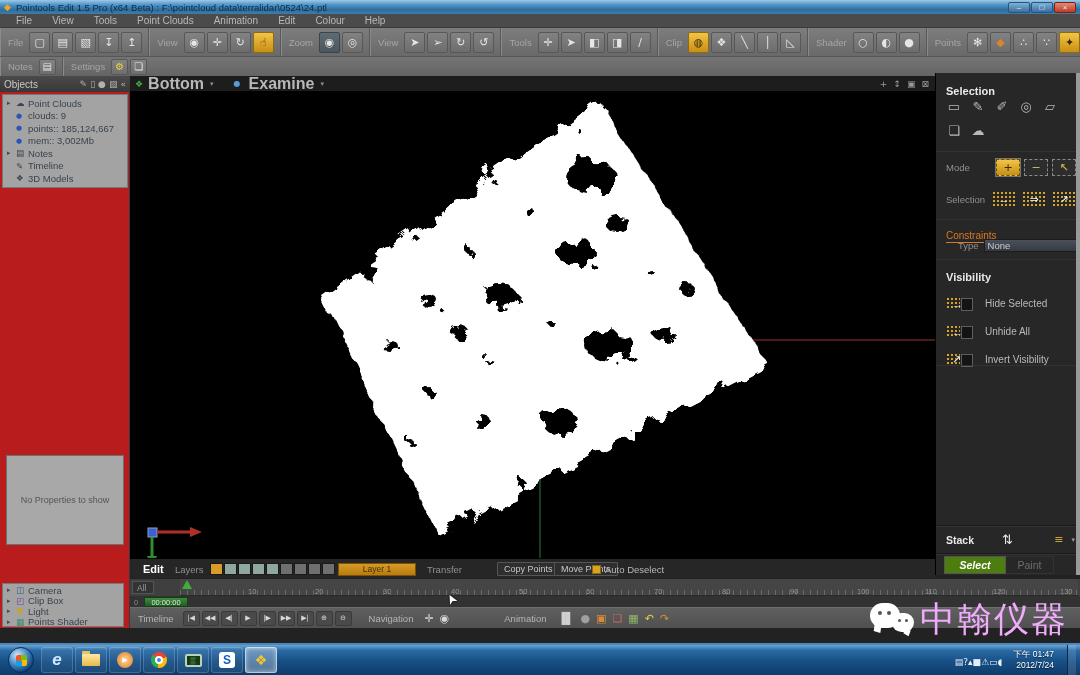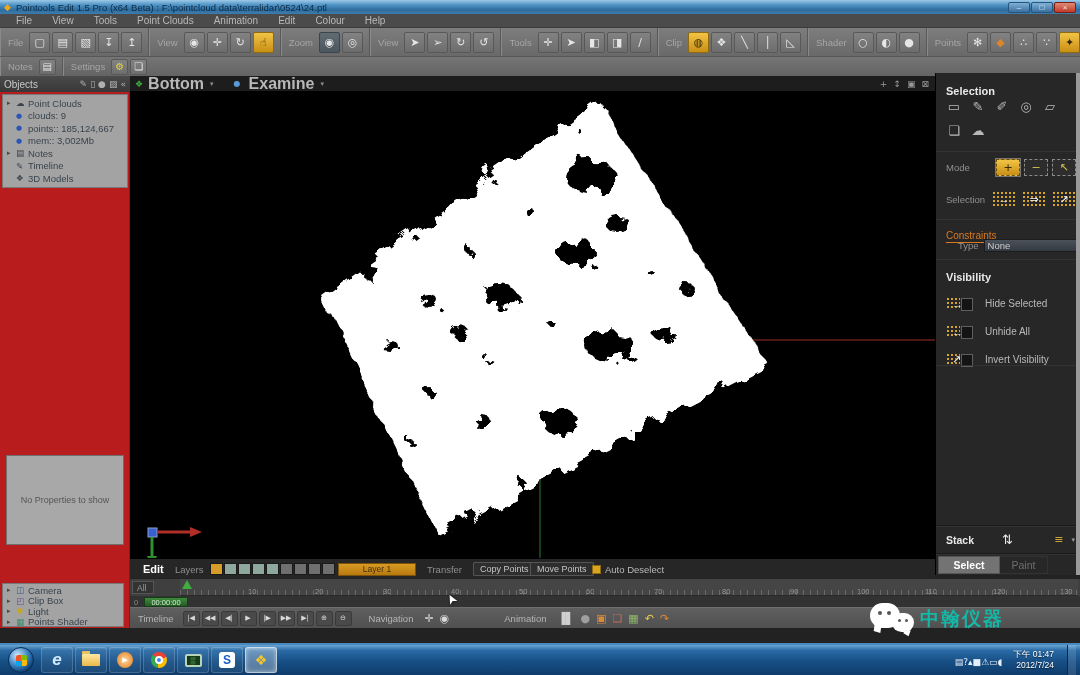--- a/index.html
+++ b/index.html
@@ -80,21 +80,21 @@
 
   
   #editbar { left:130px; top:558px; width:805px; height:20px; background:#262626;
     border-top:1px solid #000; }
   #editbar .e { position:absolute; top:0; height:20px; display:flex; align-items:center; }
   .swatch { width:13px; height:12px; border:1px solid #1a1a1a; margin-right:1px; }
   #layerbar { width:78px; height:13px; background:linear-gradient(#d89a22,#b87a10);
     border:1px solid #7a5208; display:flex; align-items:center; justify-content:center; }
   #layerbar span { font-size:8.5px; color:#42300a; }
   .ebtn { border:1px solid #555; background:#2e2e2e; color:#c6c6c6; font-size:9px;
-    padding:1px 6px; border-radius:1px; }
+    padding:1px 6px; border-radius:1px;margin-left:24px; }
   .elbl { font-size:9.5px; color:#8f8f8f; }
   .chk { width:9px; height:9px; background:#d8a520; border:1px solid #8f6a10; margin-right:4px; }
 
   
   #ruler { left:130px; top:578px; width:950px; height:29px; background:#3f3f3f; border-top:1px solid #222; }
   #allbox { position:absolute; left:2px; top:2px; width:22px; height:13px; background:#333;
     border:1px solid #555; display:flex; align-items:center; padding-left:4px; }
   #allbox span { font-size:8.5px; color:#9a9a9a; }
   #rulerstrip { position:absolute; left:50px; top:0; width:898px; height:17px; background:#454545;
     border-bottom:1px solid #2a2a2a; }
@@ -151,22 +151,22 @@
   .visicon i { position:absolute; left:6px; top:0; bottom:0; display:flex; align-items:center;
     font-style:normal; color:#f2f2f2; font-size:11px; z-index:2; text-shadow:0 0 2px #000; }
   .vislbl { font-size:10px; color:#b9b9b9; }
   #stackrow { position:absolute; left:0; top:452px; width:145px; height:28px; display:flex;
     align-items:center; border-top:1px solid #1a1a1a; box-shadow:0 1px 0 #333 inset; }
   #stackrow .swap { color:#e8e8e8; font-size:13px; margin-left:28px; }
   #stackrow .list { margin-left:auto; margin-right:8px; color:#c9a23a; font-size:11px; }
   #stackrow .caret { font-size:7px; color:#9a9a9a; margin-right:6px; }
   #rtabs { position:absolute; left:0; top:480px; width:145px; height:22px; display:flex;
     border-top:1px solid #1a1a1a; box-shadow:0 1px 0 #333 inset; align-items:center; }
-  #tab-select { width:62px; height:18px; margin-left:2px; background:#737373; border:1px solid #555;
-    display:flex; align-items:center; justify-content:center; font-size:10.5px; font-weight:bold; color:#fff; }
+  #tab-select { width:62px; height:18px; margin-left:8px; background:#4d7c0f; border:1px solid #555;
+    display:flex; align-items:center; justify-content:center; font-size:10.5px; font-weight:bold; color:#fff;font-style:italic; }
   #tab-paint { width:48px; height:18px; display:flex; align-items:center; justify-content:center;
     font-size:10.5px; color:#6e6e6e; border:1px solid #333; border-left:none; }
   #rscroll { position:absolute; right:0; top:0; width:4px; height:502px; background:#9a9a9a; }
 
   
   #statusbar { left:0; top:628px; width:1080px; height:15px; background:linear-gradient(#757575,#646464);
     display:flex; align-items:center; padding-left:6px; border-top:1px solid #4a4a4a; }
   #statusbar span { font-size:9px; color:#d8d8d8; }
   #winedge { left:0; top:643px; width:1080px; height:2px; background:#4a88c0; }
 
@@ -216,21 +216,21 @@
   .wm-big::before { left:8px; } .wm-big::after { left:17px; }
   .wm-big .tail { position:absolute; left:4px; bottom:-4px; width:7px; height:7px; background:#fff;
     transform:rotate(18deg) skew(10deg); }
   .wm-small { position:absolute; left:24px; top:14px; width:22px; height:19px; background:#fff;
     border-radius:10px; }
   .wm-small::before, .wm-small::after { content:""; position:absolute; top:6px; width:3px; height:3px;
     border-radius:50%; background:#555; }
   .wm-small::before { left:6px; } .wm-small::after { left:13px; }
   .wm-small .tail { position:absolute; right:4px; bottom:-3px; width:6px; height:6px; background:#fff;
     transform:rotate(30deg) skew(10deg); }
-  #wm-text { font-size:19px; font-weight:bold; color:#14b8a6; letter-spacing:2px; white-space:nowrap; }
+  #wm-text { font-size:35px; font-weight:normal; color:#f0abfc; letter-spacing:2px; white-space:nowrap; }
 
   #mousecursor { left:446px; top:592px; z-index:60; color:#fff; font-size:13px;
     transform:rotate(-118deg); text-shadow:0 0 1px #000, 0 0 2px #000; }
 </style>
 </head>
 <body>
 
 <div class="screen">
 
   <div id="titlebar" class="abs">

